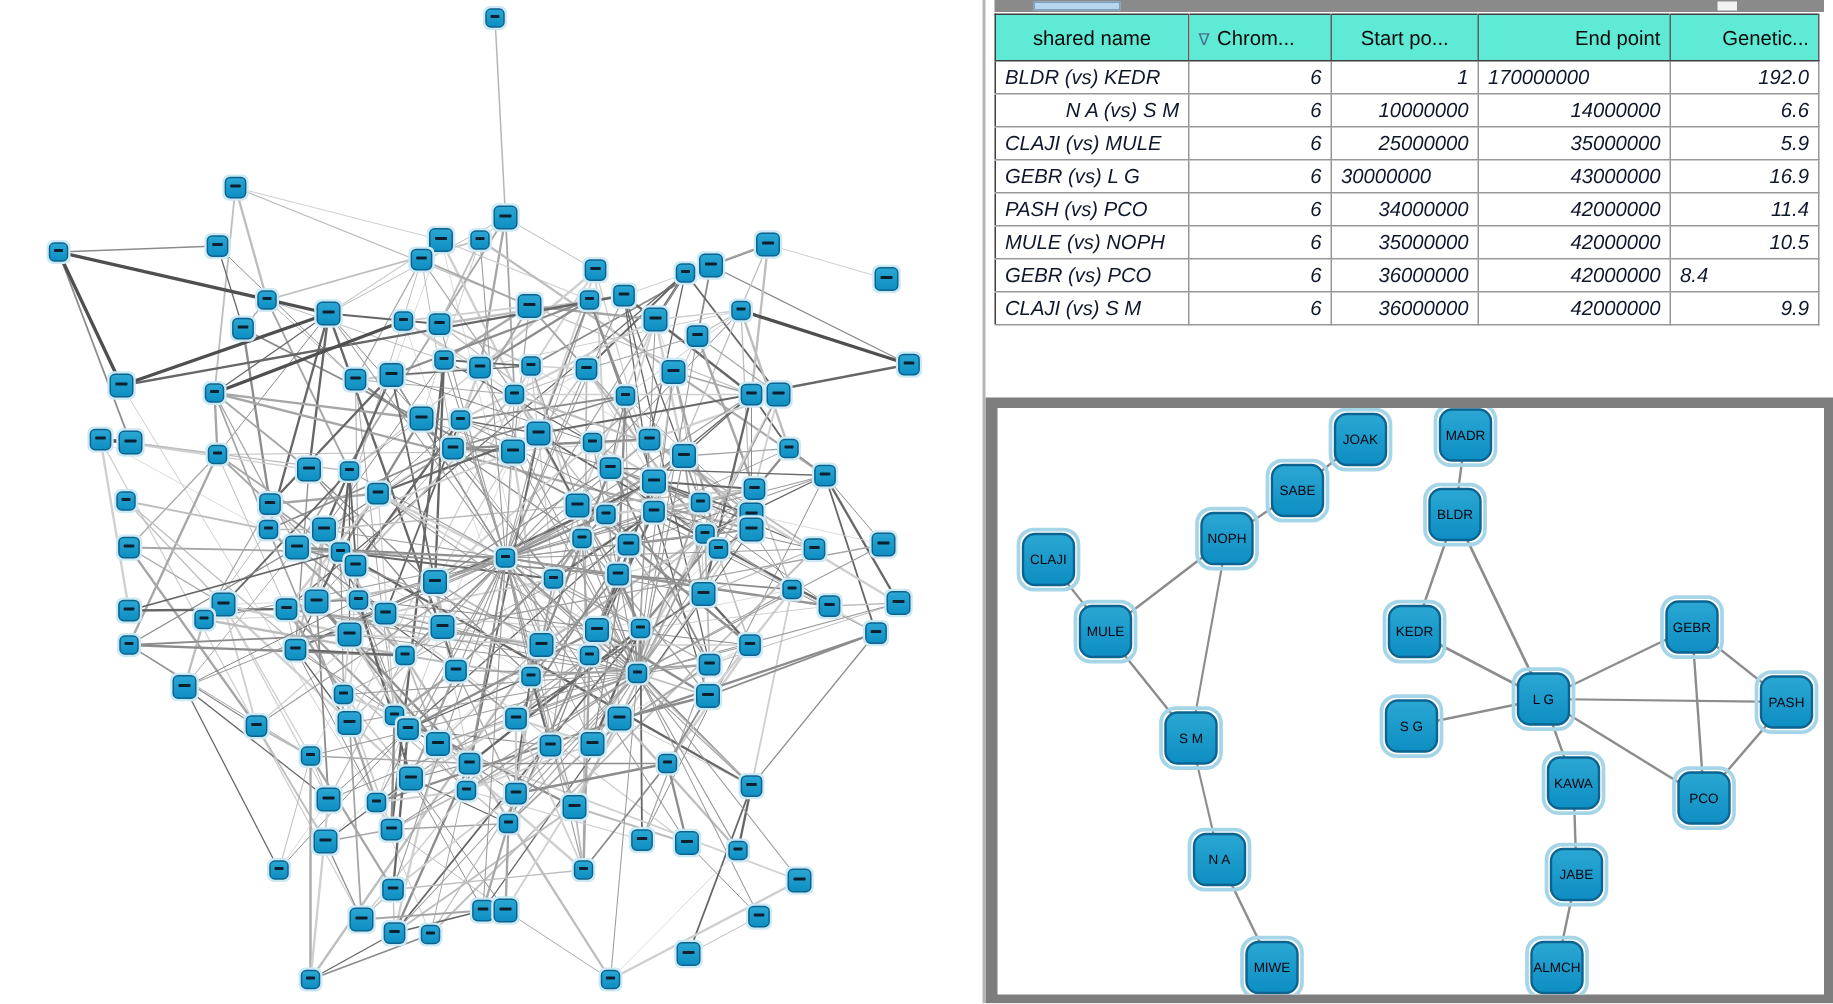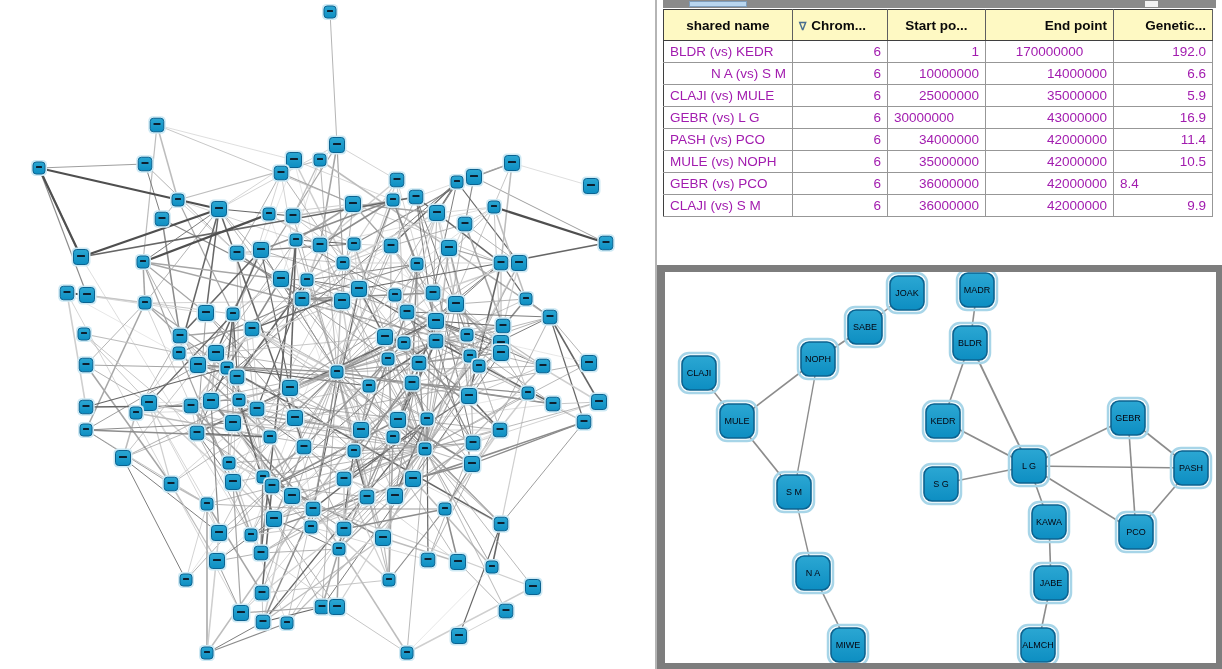--- a/index.html
+++ b/index.html
@@ -11,26 +11,26 @@
   #right-col{position:absolute;left:655px;top:0;width:567px;height:669px;background:#fff;
              border-left:2px solid #b5b5b5;box-sizing:border-box;}
   
   .hscroll{position:absolute;left:6px;top:0;width:553px;height:8px;background:#8a8a8a;}
   .hscroll .thumb{position:absolute;left:26px;top:1px;width:58px;height:6px;
                   background:#b9d6ef;border:1px solid #7f9ebd;box-sizing:border-box;}
   .hscroll .slot{position:absolute;left:482px;top:1px;width:13px;height:6px;background:#f2f2f2;}
   
   #edge-table{position:absolute;left:6px;top:9px;width:549px;border-collapse:collapse;
               table-layout:fixed;border:1px solid #3f3f3f;}
-  #edge-table th{background:#fef9c3;font-weight:bold;font-size:13.5px;color:#0a0a0a;
+  #edge-table th{background:#5eead4;font-weight:normal;font-size:13.5px;color:#0a0a0a;
                  height:30px;border-right:1px solid #5f5f5f;border-bottom:1px solid #3f3f3f;
                  padding:0 6px;white-space:nowrap;overflow:hidden;}
-  #edge-table td{background:#fff;font-size:13.5px;color:#a21caf;height:21px;
+  #edge-table td{background:#fff;font-size:13.5px;color:#0f172a;height:21px;
                  border-right:1px solid #979797;border-bottom:1px solid #979797;
-                 padding:0 6px;white-space:nowrap;overflow:hidden;}
+                 padding:0 6px;white-space:nowrap;overflow:hidden;font-style:italic;}
   .filter-icon{color:#4a6f8f;font-size:11px;margin-right:5px;}
   
   #net-panel{position:absolute;left:0;top:265px;width:567px;height:404px;box-sizing:border-box;
              background:#fff;border:7px solid #7d7d7d;border-left-width:8px;border-right-width:8px;
              border-bottom-width:6px;}
   #detail-canvas{display:block;}
 </style>
 </head>
 <body>
 
@@ -1169,21 +1169,21 @@
             <th style="text-align: center;"><span>Start po...</span></th>
             <th style="text-align: right;"><span>End point</span></th>
             <th style="text-align: right;"><span>Genetic...</span></th>
           </tr>
         </thead>
       <tbody>
           <tr>
             <td style="text-align: left;">BLDR (vs) KEDR</td>
             <td style="text-align: right;">6</td>
             <td style="text-align: right;">1</td>
-            <td style="text-align: center;">170000000</td>
+            <td style="text-align: left;">170000000</td>
             <td style="text-align: right;">192.0</td>
           </tr>
           <tr>
             <td style="text-align: right;">N A (vs) S M</td>
             <td style="text-align: right;">6</td>
             <td style="text-align: right;">10000000</td>
             <td style="text-align: right;">14000000</td>
             <td style="text-align: right;">6.6</td>
           </tr>
           <tr>

